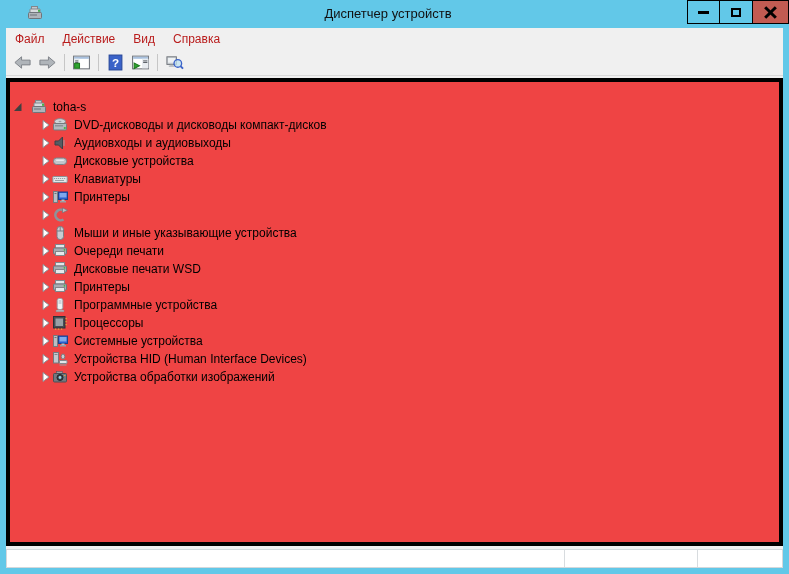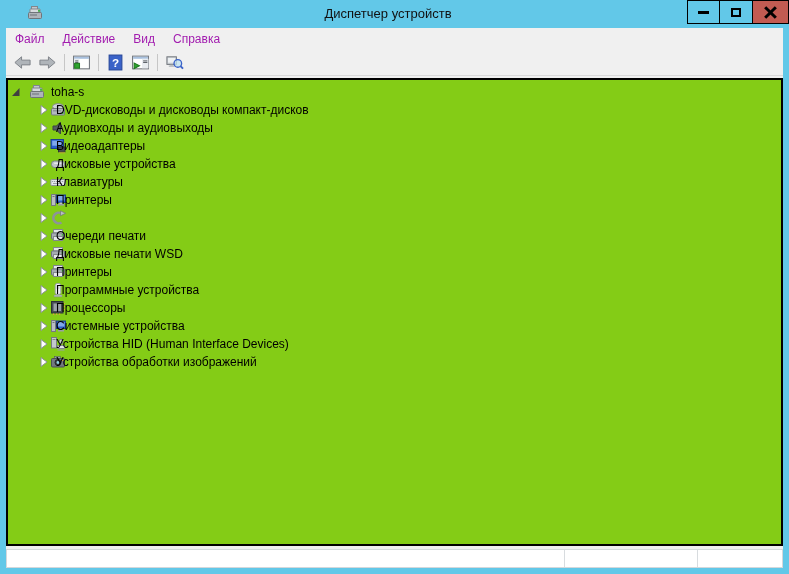--- a/index.html
+++ b/index.html
@@ -19,42 +19,42 @@
   .ctrl.close{width:37px;background:#c25b52;}
   .glyph-min{width:11px;height:3px;background:#000;}
   .glyph-max{width:10px;height:9px;border:2px solid #000;box-sizing:border-box;}
   .glyph-close{position:relative;width:13px;height:13px;}
   .glyph-close::before,.glyph-close::after{content:"";position:absolute;left:-1px;top:5px;
     width:15px;height:3px;background:#000;}
   .glyph-close::before{transform:rotate(45deg);}
   .glyph-close::after{transform:rotate(-45deg);}
   
   .chrome{position:absolute;left:6px;right:6px;top:28px;bottom:6px;background:#f0f0f0;}
-  .menubar{height:22px;display:flex;align-items:stretch;font-size:12px;color:#a21caf;}
+  .menubar{height:22px;display:flex;align-items:stretch;font-size:12px;color:#b91c1c;}
   .menu-item{padding:0 9px;line-height:22px;cursor:default;}
   .toolbar{height:25px;display:flex;align-items:center;padding-left:4px;
     border-bottom:1px solid #d9d9d9;}
   .tb-btn{width:25px;height:22px;display:flex;align-items:center;justify-content:center;}
   .tb-icon svg{width:19px;height:17px;display:block;}
   .tb-sep{width:1px;height:17px;background:#c6c6c6;margin:0 4px;}
   
-  .tree-panel{position:absolute;left:0;right:0;top:50px;bottom:22px;background:#84cc16;
-    border:2px solid #000000;box-sizing:border-box;overflow:hidden;padding-top:3px;}
+  .tree-panel{position:absolute;left:0;right:0;top:50px;bottom:22px;background:#ef4444;
+    border:4px solid #000000;box-sizing:border-box;overflow:hidden;padding-top:16px;}
   .tree-row{position:relative;height:18px;}
   .expander{position:absolute;top:3px;width:10px;height:12px;}
   .expander svg{width:10px;height:12px;display:block;}
   .tree-row.root .expander{left:3px;}
   .tree-row.child .expander{left:31px;}
   .dev-icon{position:absolute;top:1px;width:16px;height:16px;}
   .dev-icon svg{width:16px;height:16px;display:block;}
   .tree-row.root .dev-icon{left:21px;}
   .tree-row.child .dev-icon{left:42px;}
   .tree-label{position:absolute;top:0;line-height:18px;font-size:12px;color:#000;white-space:nowrap;}
   .tree-row.root .tree-label{left:43px;}
-  .tree-row.child .tree-label{left:48px;}
+  .tree-row.child .tree-label{left:64px;}
   
   .statusbar{position:absolute;left:0;right:0;bottom:0;height:19px;background:#fff;
     border:1px solid #d4d8db;box-sizing:border-box;display:flex;}
   .sb-sec{border-left:1px solid #d8dcdf;}
   .sb-sec:first-child{flex:1;border-left:none;}
   .sb-sec:nth-child(2){width:132px;}
   .sb-sec:nth-child(3){width:84px;}
 </style>
 </head>
 <body>
@@ -209,38 +209,20 @@
             <span class="tree-label">Аудиовходы и аудиовыходы</span>
           </div>
           <div class="tree-row child">
             <span class="expander">
               <svg viewBox="0 0 10 12">
                 <polygon points="2,1.5 2,10.5 8,6" fill="#ffffff" stroke="#8a9096"></polygon>
               </svg>
             </span>
             <span class="dev-icon">
               <svg viewBox="0 0 16 16">
-                <rect x="1" y="1.5" width="12.5" height="9" fill="#2a5fce" stroke="#1c3f8c"></rect>
-                <rect x="2.2" y="2.7" width="10" height="5" fill="#7fa8ec"></rect>
-                <rect x="8.5" y="9" width="6.5" height="4.8" fill="#454b52" stroke="#2b3036"></rect>
-                <rect x="9.5" y="13.8" width="1" height="1.7" fill="#d7a23c"></rect>
-                <rect x="11.5" y="13.8" width="1" height="1.7" fill="#d7a23c"></rect>
-                <rect x="13.5" y="13.8" width="1" height="1.7" fill="#d7a23c"></rect>
-              </svg>
-            </span>
-            <span class="tree-label">Видеоадаптеры</span>
-          </div>
-          <div class="tree-row child">
-            <span class="expander">
-              <svg viewBox="0 0 10 12">
-                <polygon points="2,1.5 2,10.5 8,6" fill="#ffffff" stroke="#8a9096"></polygon>
-              </svg>
-            </span>
-            <span class="dev-icon">
-              <svg viewBox="0 0 16 16">
                 <rect x="1.5" y="5" width="13" height="6.5" rx="3" fill="#c0c5cb" stroke="#7d8288"></rect>
                 <rect x="4" y="6.5" width="8" height="1.5" rx="0.7" fill="#e6e9ec"></rect>
               </svg>
             </span>
             <span class="tree-label">Дисковые устройства</span>
           </div>
           <div class="tree-row child">
             <span class="expander">
               <svg viewBox="0 0 10 12">
                 <polygon points="2,1.5 2,10.5 8,6" fill="#ffffff" stroke="#8a9096"></polygon>
@@ -294,20 +276,35 @@
             </span>
           </div>
           <div class="tree-row child">
             <span class="expander">
               <svg viewBox="0 0 10 12">
                 <polygon points="2,1.5 2,10.5 8,6" fill="#ffffff" stroke="#8a9096"></polygon>
               </svg>
             </span>
             <span class="dev-icon">
               <svg viewBox="0 0 16 16">
+                <rect x="5" y="1.5" width="6.5" height="13" rx="3" fill="#c8cdd2" stroke="#787d83"></rect>
+                <line x1="8.2" y1="1.5" x2="8.2" y2="6" stroke="#787d83"></line>
+                <line x1="5" y1="6" x2="11.5" y2="6" stroke="#787d83"></line>
+              </svg>
+            </span>
+            <span class="tree-label">Мыши и иные указывающие устройства</span>
+          </div>
+          <div class="tree-row child">
+            <span class="expander">
+              <svg viewBox="0 0 10 12">
+                <polygon points="2,1.5 2,10.5 8,6" fill="#ffffff" stroke="#8a9096"></polygon>
+              </svg>
+            </span>
+            <span class="dev-icon">
+              <svg viewBox="0 0 16 16">
                 <rect x="3.5" y="1.5" width="9" height="3.5" fill="#e2e6e9" stroke="#82878c"></rect>
                 <rect x="1.5" y="5" width="13" height="6" rx="0.8" fill="#a6acb2" stroke="#6f747a"></rect>
                 <rect x="3.5" y="8.5" width="9" height="4" fill="#e6e9ec" stroke="#82878c"></rect>
                 <circle cx="12.5" cy="6.8" r="0.9" fill="#3dbb3d"></circle>
               </svg>
             </span>
             <span class="tree-label">Очереди печати</span>
           </div>
           <div class="tree-row child">
             <span class="expander">

